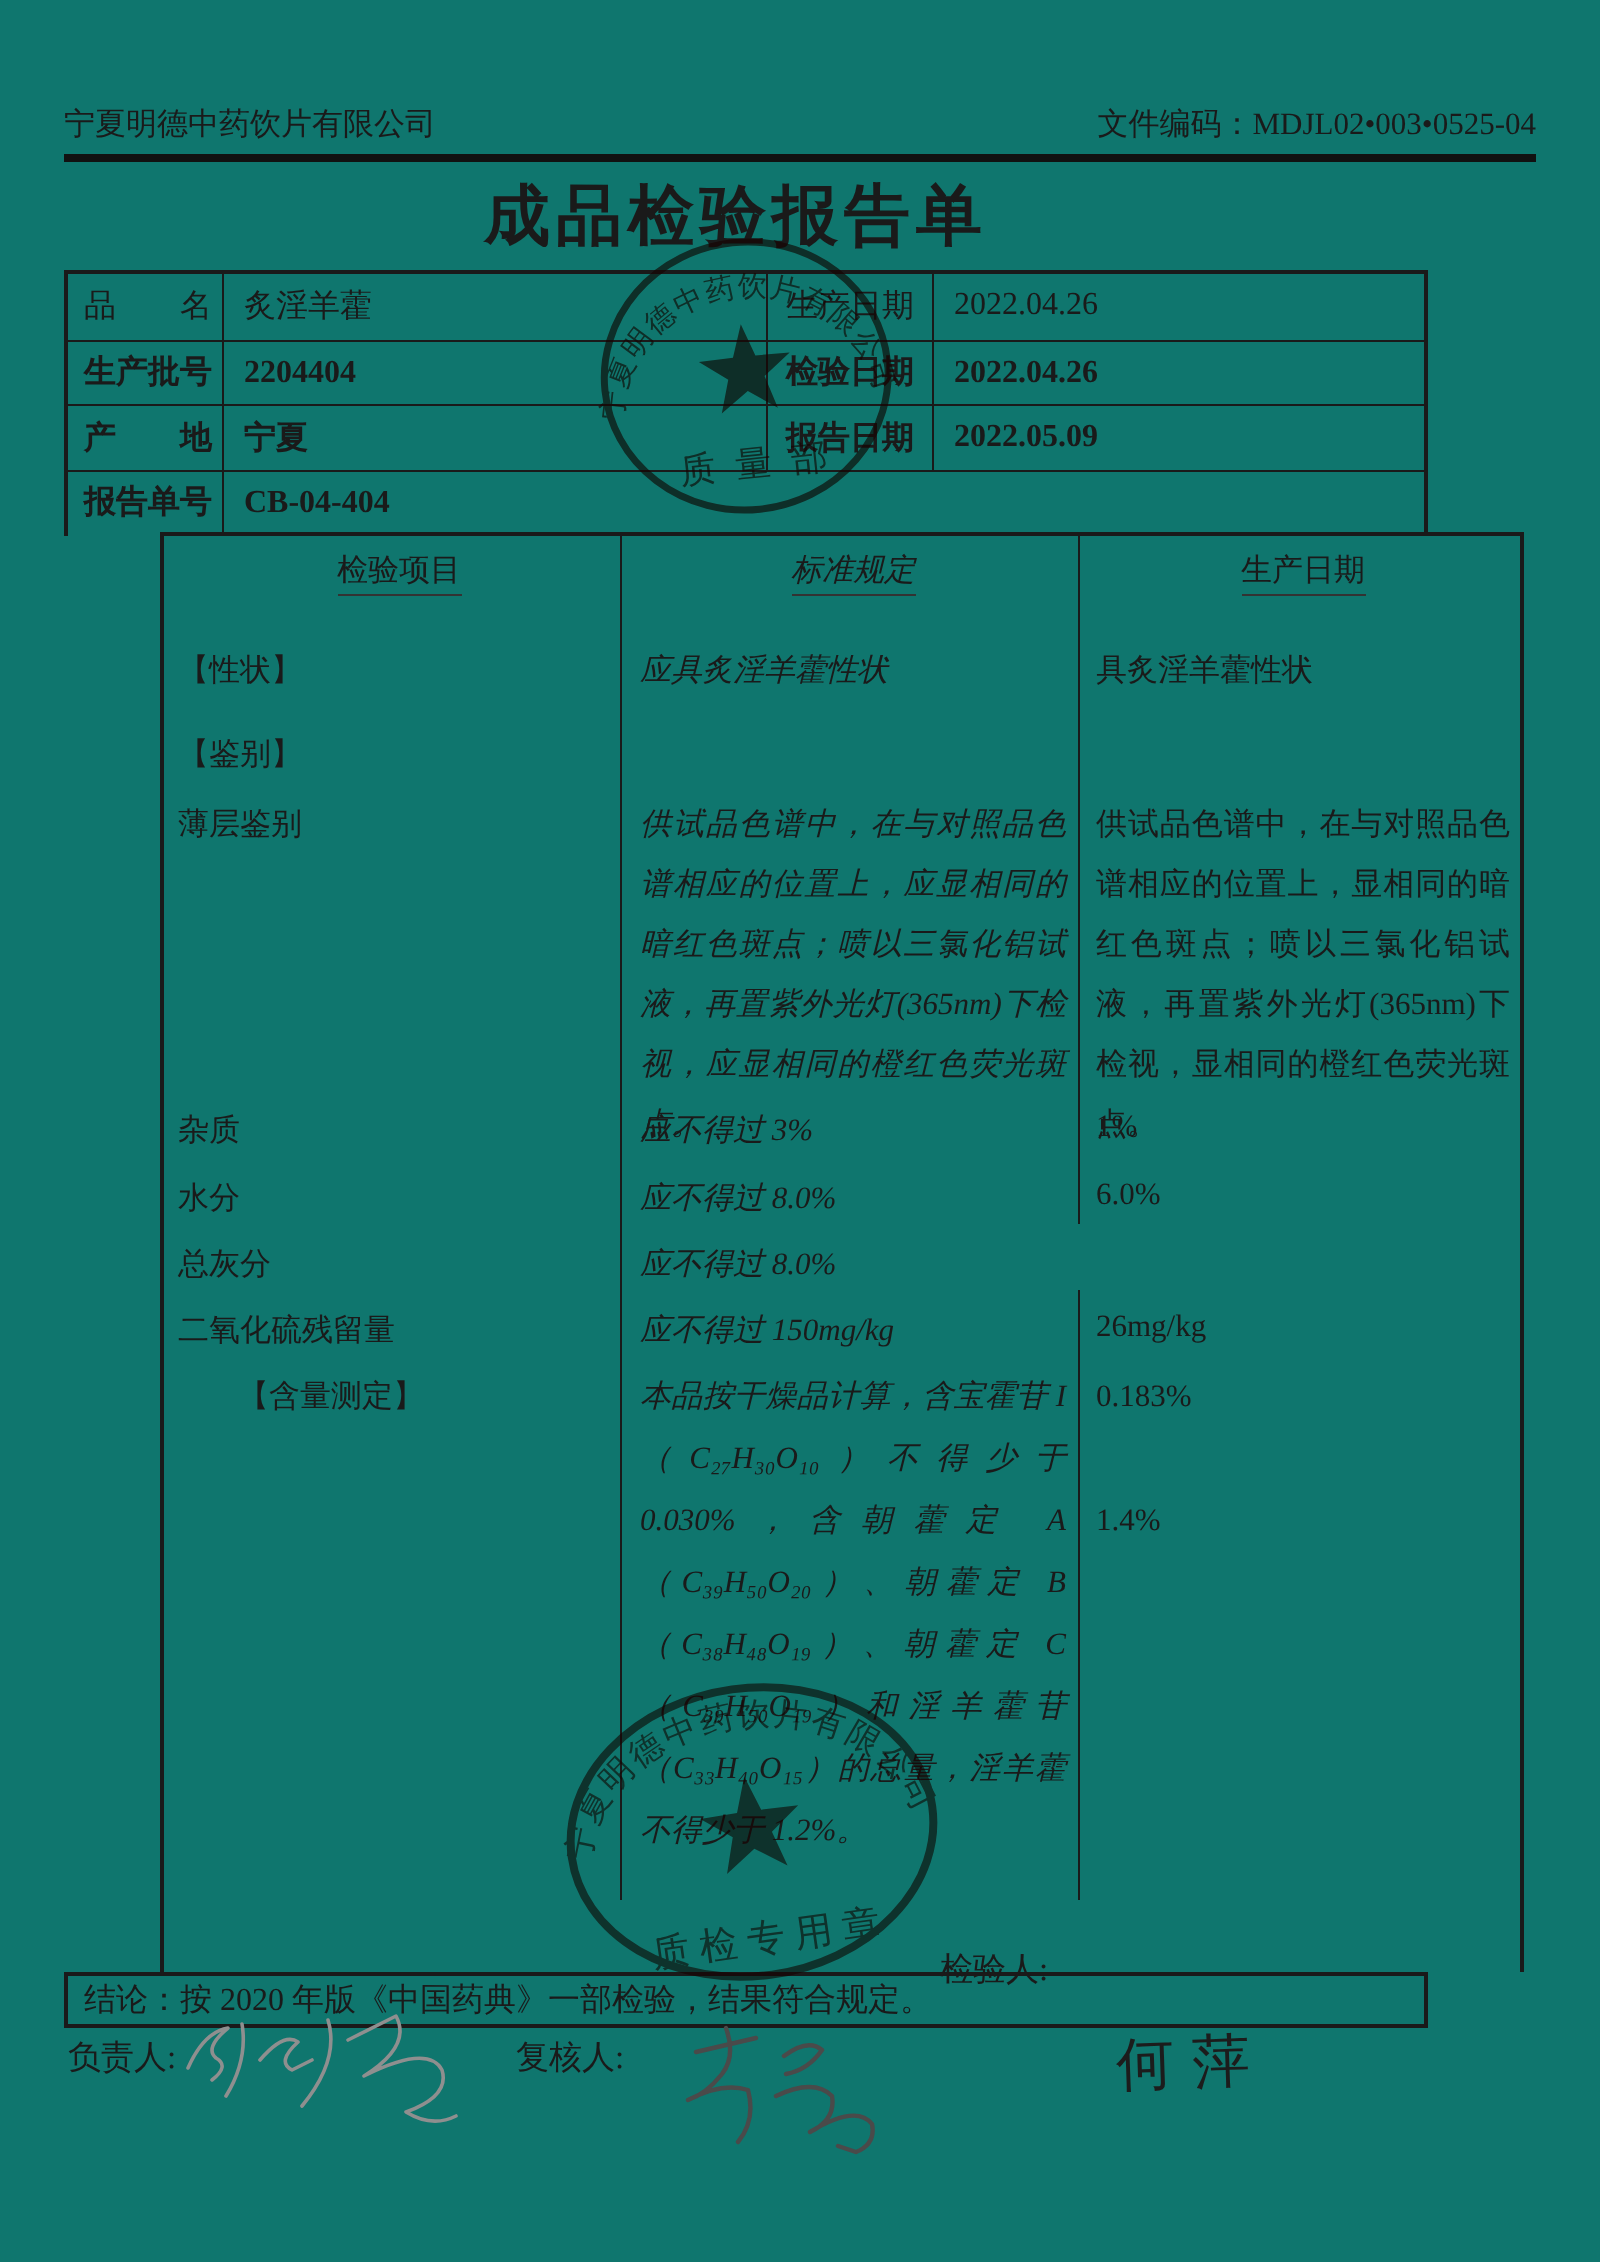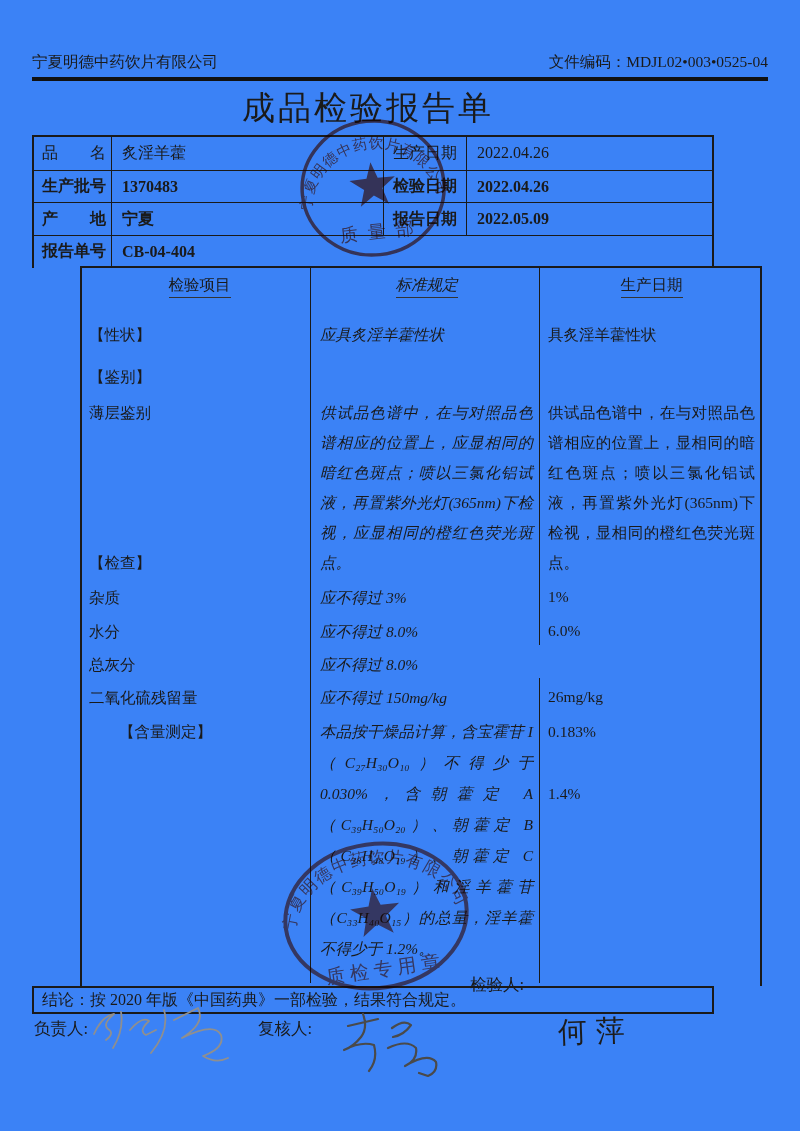--- a/index.html
+++ b/index.html
@@ -1,23 +1,23 @@
 <!DOCTYPE html>
 <html><head>
 <meta charset="utf-8">
 <style>
   html,body{margin:0;padding:0;background:#fff;}
   .page{
-    position:relative;width:800px;height:1131px;background:#3b82f6;overflow:hidden;
+    position:relative;width:800px;height:1131px;background:#0f766e;overflow:hidden;
     font-family:"Liberation Serif","DejaVu Serif",serif;color:#1a1a1a;
   }
   
   .doc-header{position:absolute;left:32px;top:52px;width:736px;display:flex;justify-content:space-between;font-size:15.5px;}
   .header-rule{position:absolute;left:32px;top:77px;width:736px;height:4px;background:#111;}
-  .doc-title{position:absolute;left:0;top:86px;width:736px;text-align:center;font-size:33px;font-weight:normal;letter-spacing:3px;}
+  .doc-title{position:absolute;left:0;top:86px;width:736px;text-align:center;font-size:33px;font-weight:bold;letter-spacing:3px;}
   
   .info-table{position:absolute;left:32px;top:135px;width:682px;border:2px solid #1a1a1a;border-bottom:none;box-sizing:border-box;}
   .irow{display:flex;height:32.7px;box-sizing:border-box;}
   .irow + .irow{border-top:1.5px solid #1a1a1a;font-weight:bold;}
   .irow > div{box-sizing:border-box;display:flex;align-items:center;font-size:16px;overflow:hidden;}
   .ic1{width:77px;padding-left:8px;}
   .ic2{width:272px;padding-left:10px;border-left:1.5px solid #1a1a1a;}
   .ic3{width:83px;justify-content:center;border-left:1.5px solid #1a1a1a;}
   .ic4{flex:1;padding-left:10px;border-left:1.5px solid #1a1a1a;}
   .ic2.span{flex:1;}
@@ -56,21 +56,21 @@
 
   <div class="info-table" id="info-table">
       <div class="irow">
         <div class="ic1">品　　名</div>
         <div class="ic2">炙淫羊藿</div>
         <div class="ic3">生产日期</div>
         <div class="ic4">2022.04.26</div>
       </div>
       <div class="irow">
         <div class="ic1">生产批号</div>
-        <div class="ic2">1370483</div>
+        <div class="ic2">2204404</div>
         <div class="ic3">检验日期</div>
         <div class="ic4">2022.04.26</div>
       </div>
       <div class="irow">
         <div class="ic1">产　　地</div>
         <div class="ic2">宁夏</div>
         <div class="ic3">报告日期</div>
         <div class="ic4">2022.05.09</div>
       </div>
       <div class="irow">
@@ -99,25 +99,20 @@
         </div>
         <div class="crow" style="height: 42px;">
           <div class="cc1" style="padding-top: 16px;">【鉴别】</div>
           <div class="cc2" style="padding-top: 16px;"></div>
           <div class="cc3" style="padding-top: 16px;"></div>
         </div>
         <div class="crow" style="height: 152px;">
           <div class="cc1 ml" style="padding-top: 5px; line-height: 30px;">薄层鉴别</div>
           <div class="cc2 ml" style="padding-top: 5px; line-height: 30px;">供试品色谱中，在与对照品色谱相应的位置上，应显相同的暗红色斑点；喷以三氯化铝试液，再置紫外光灯(365nm)下检视，应显相同的橙红色荧光斑点。</div>
           <div class="cc3 ml" style="padding-top: 5px; line-height: 30px;">供试品色谱中，在与对照品色谱相应的位置上，显相同的暗红色斑点；喷以三氯化铝试液，再置紫外光灯(365nm)下检视，显相同的橙红色荧光斑点。</div>
-        </div>
-        <div class="crow" style="height: 33px;">
-          <div class="cc1" style="padding-top: 8px;">【检查】</div>
-          <div class="cc2" style="padding-top: 8px;"></div>
-          <div class="cc3" style="padding-top: 8px;"></div>
         </div>
         <div class="crow" style="height: 34px;">
           <div class="cc1" style="padding-top: 10px;">杂质</div>
           <div class="cc2" style="padding-top: 10px;">应不得过 3%</div>
           <div class="cc3" style="padding-top: 10px;">1%</div>
         </div>
         <div class="crow" style="height: 33px;">
           <div class="cc1" style="padding-top: 10px;">水分</div>
           <div class="cc2" style="padding-top: 10px;">应不得过 8.0%</div>
           <div class="cc3" style="padding-top: 10px;">6.0%</div>

